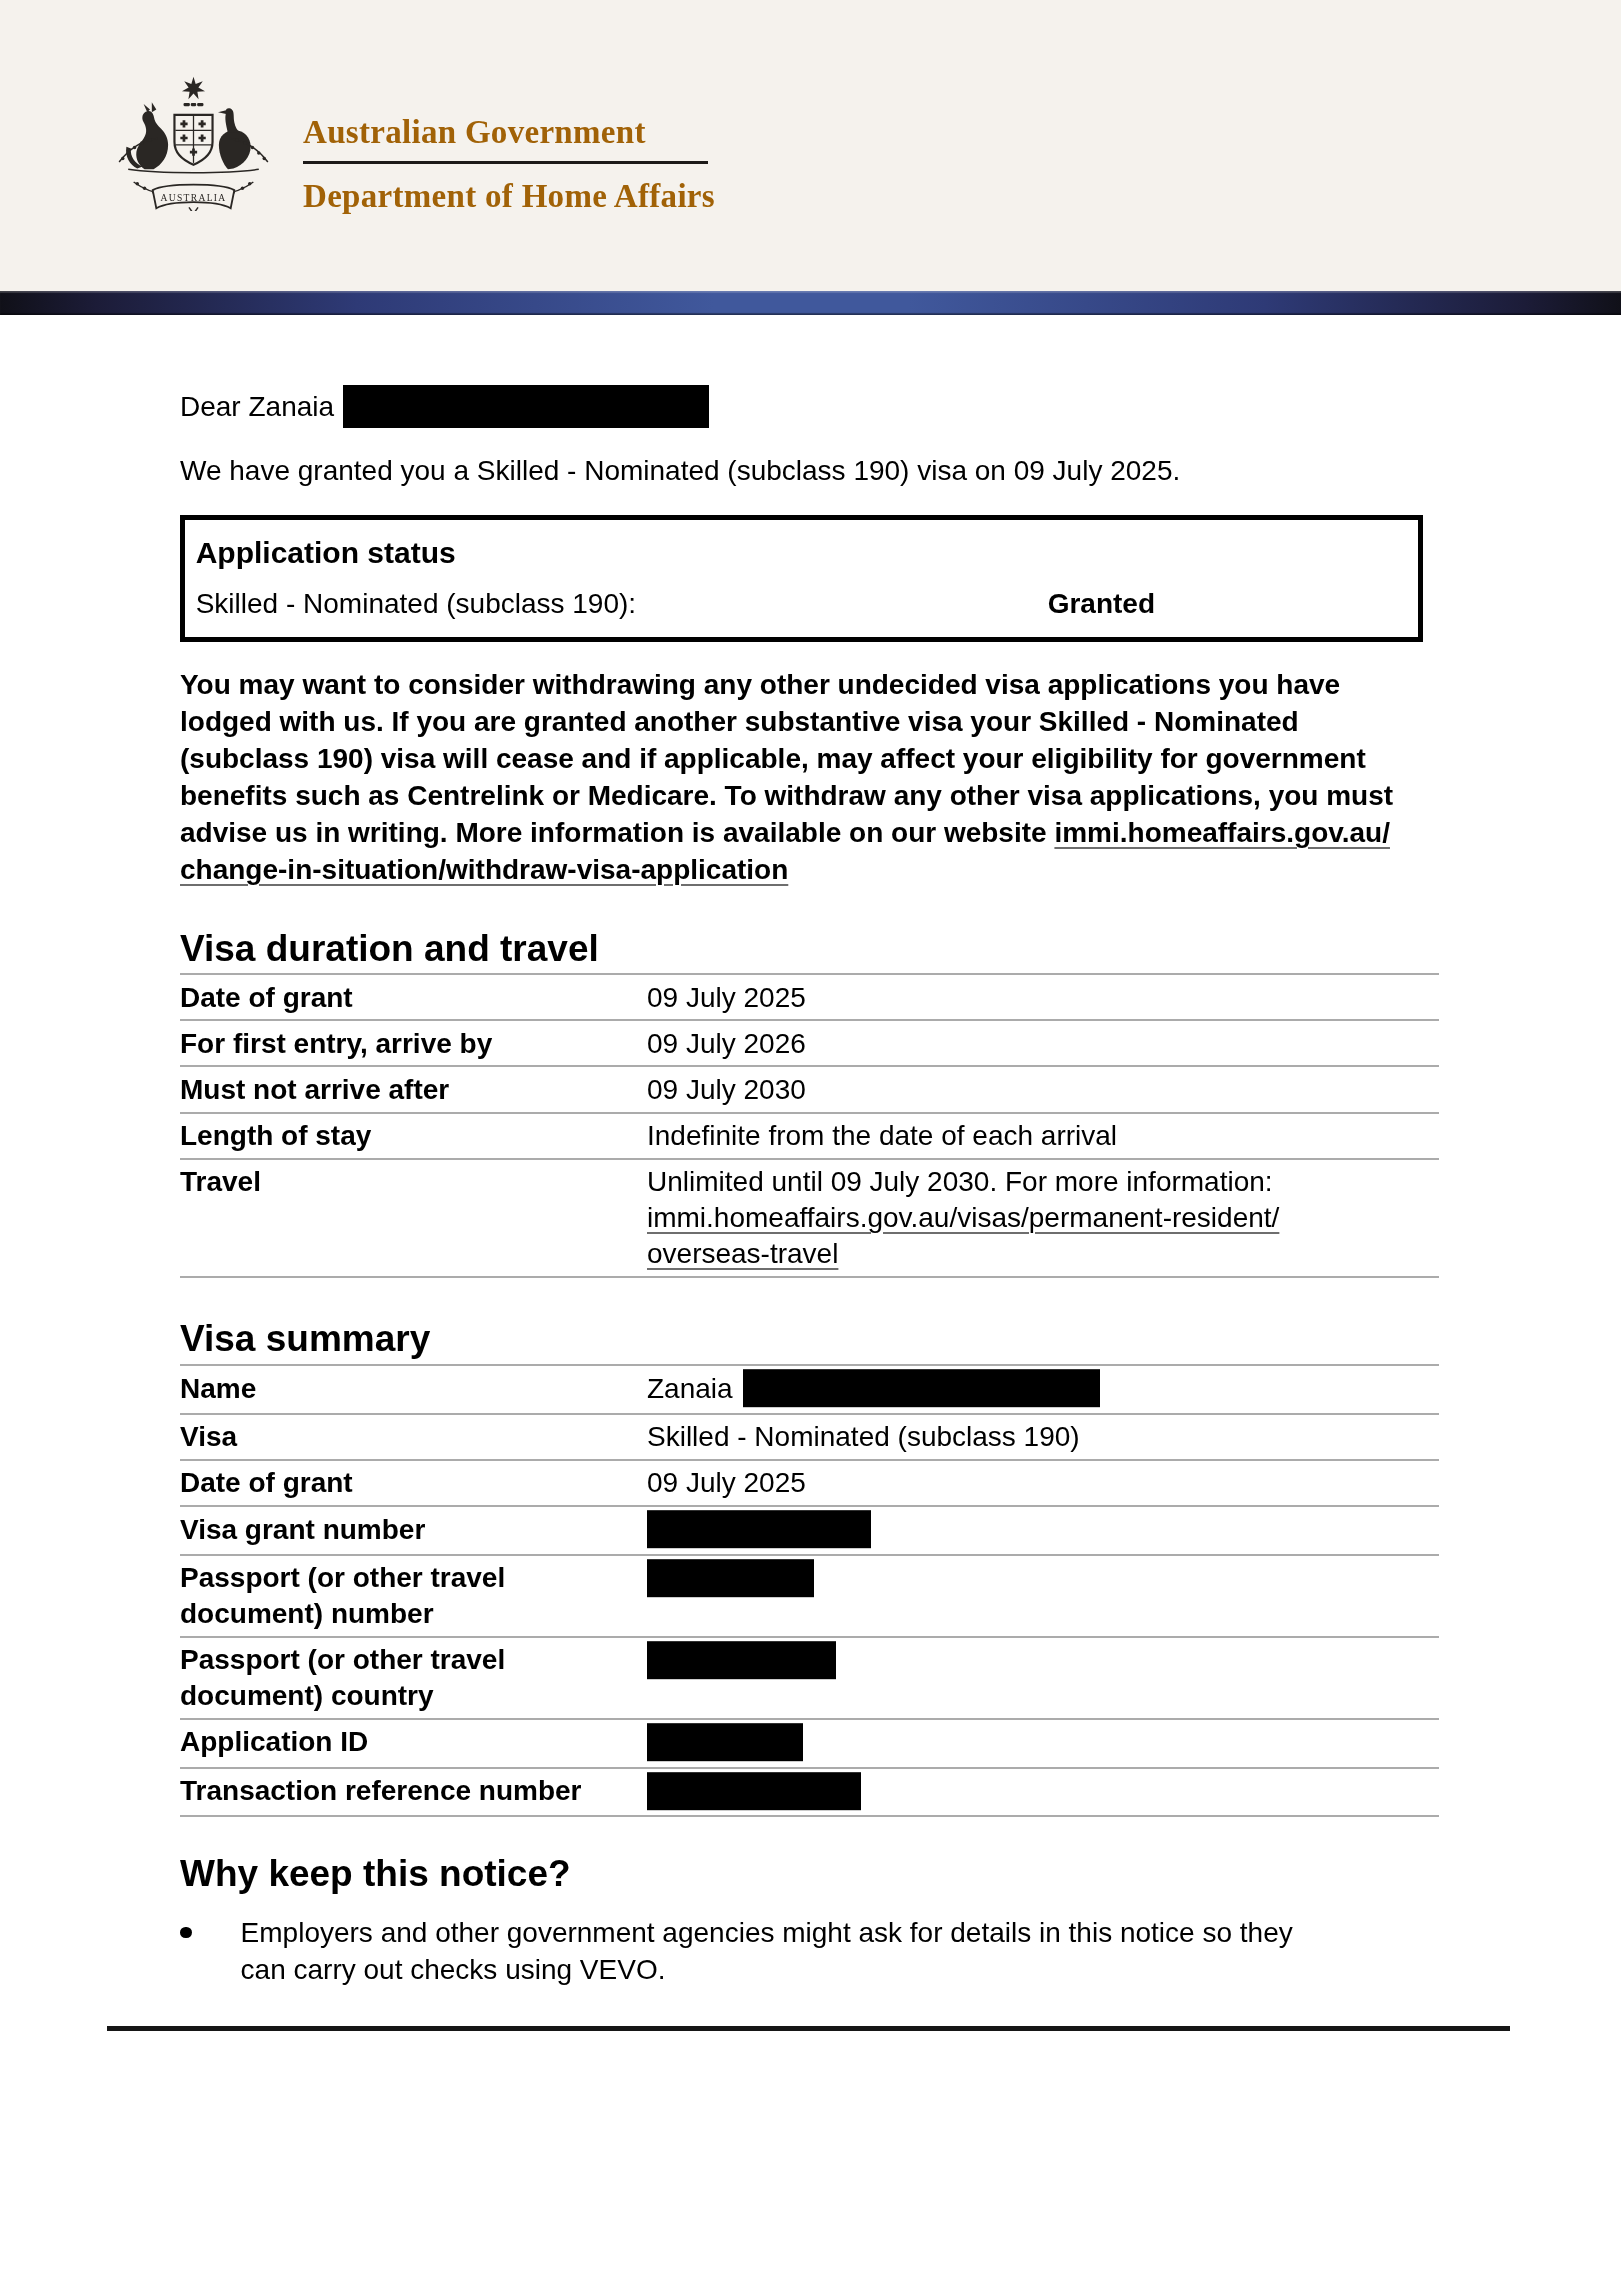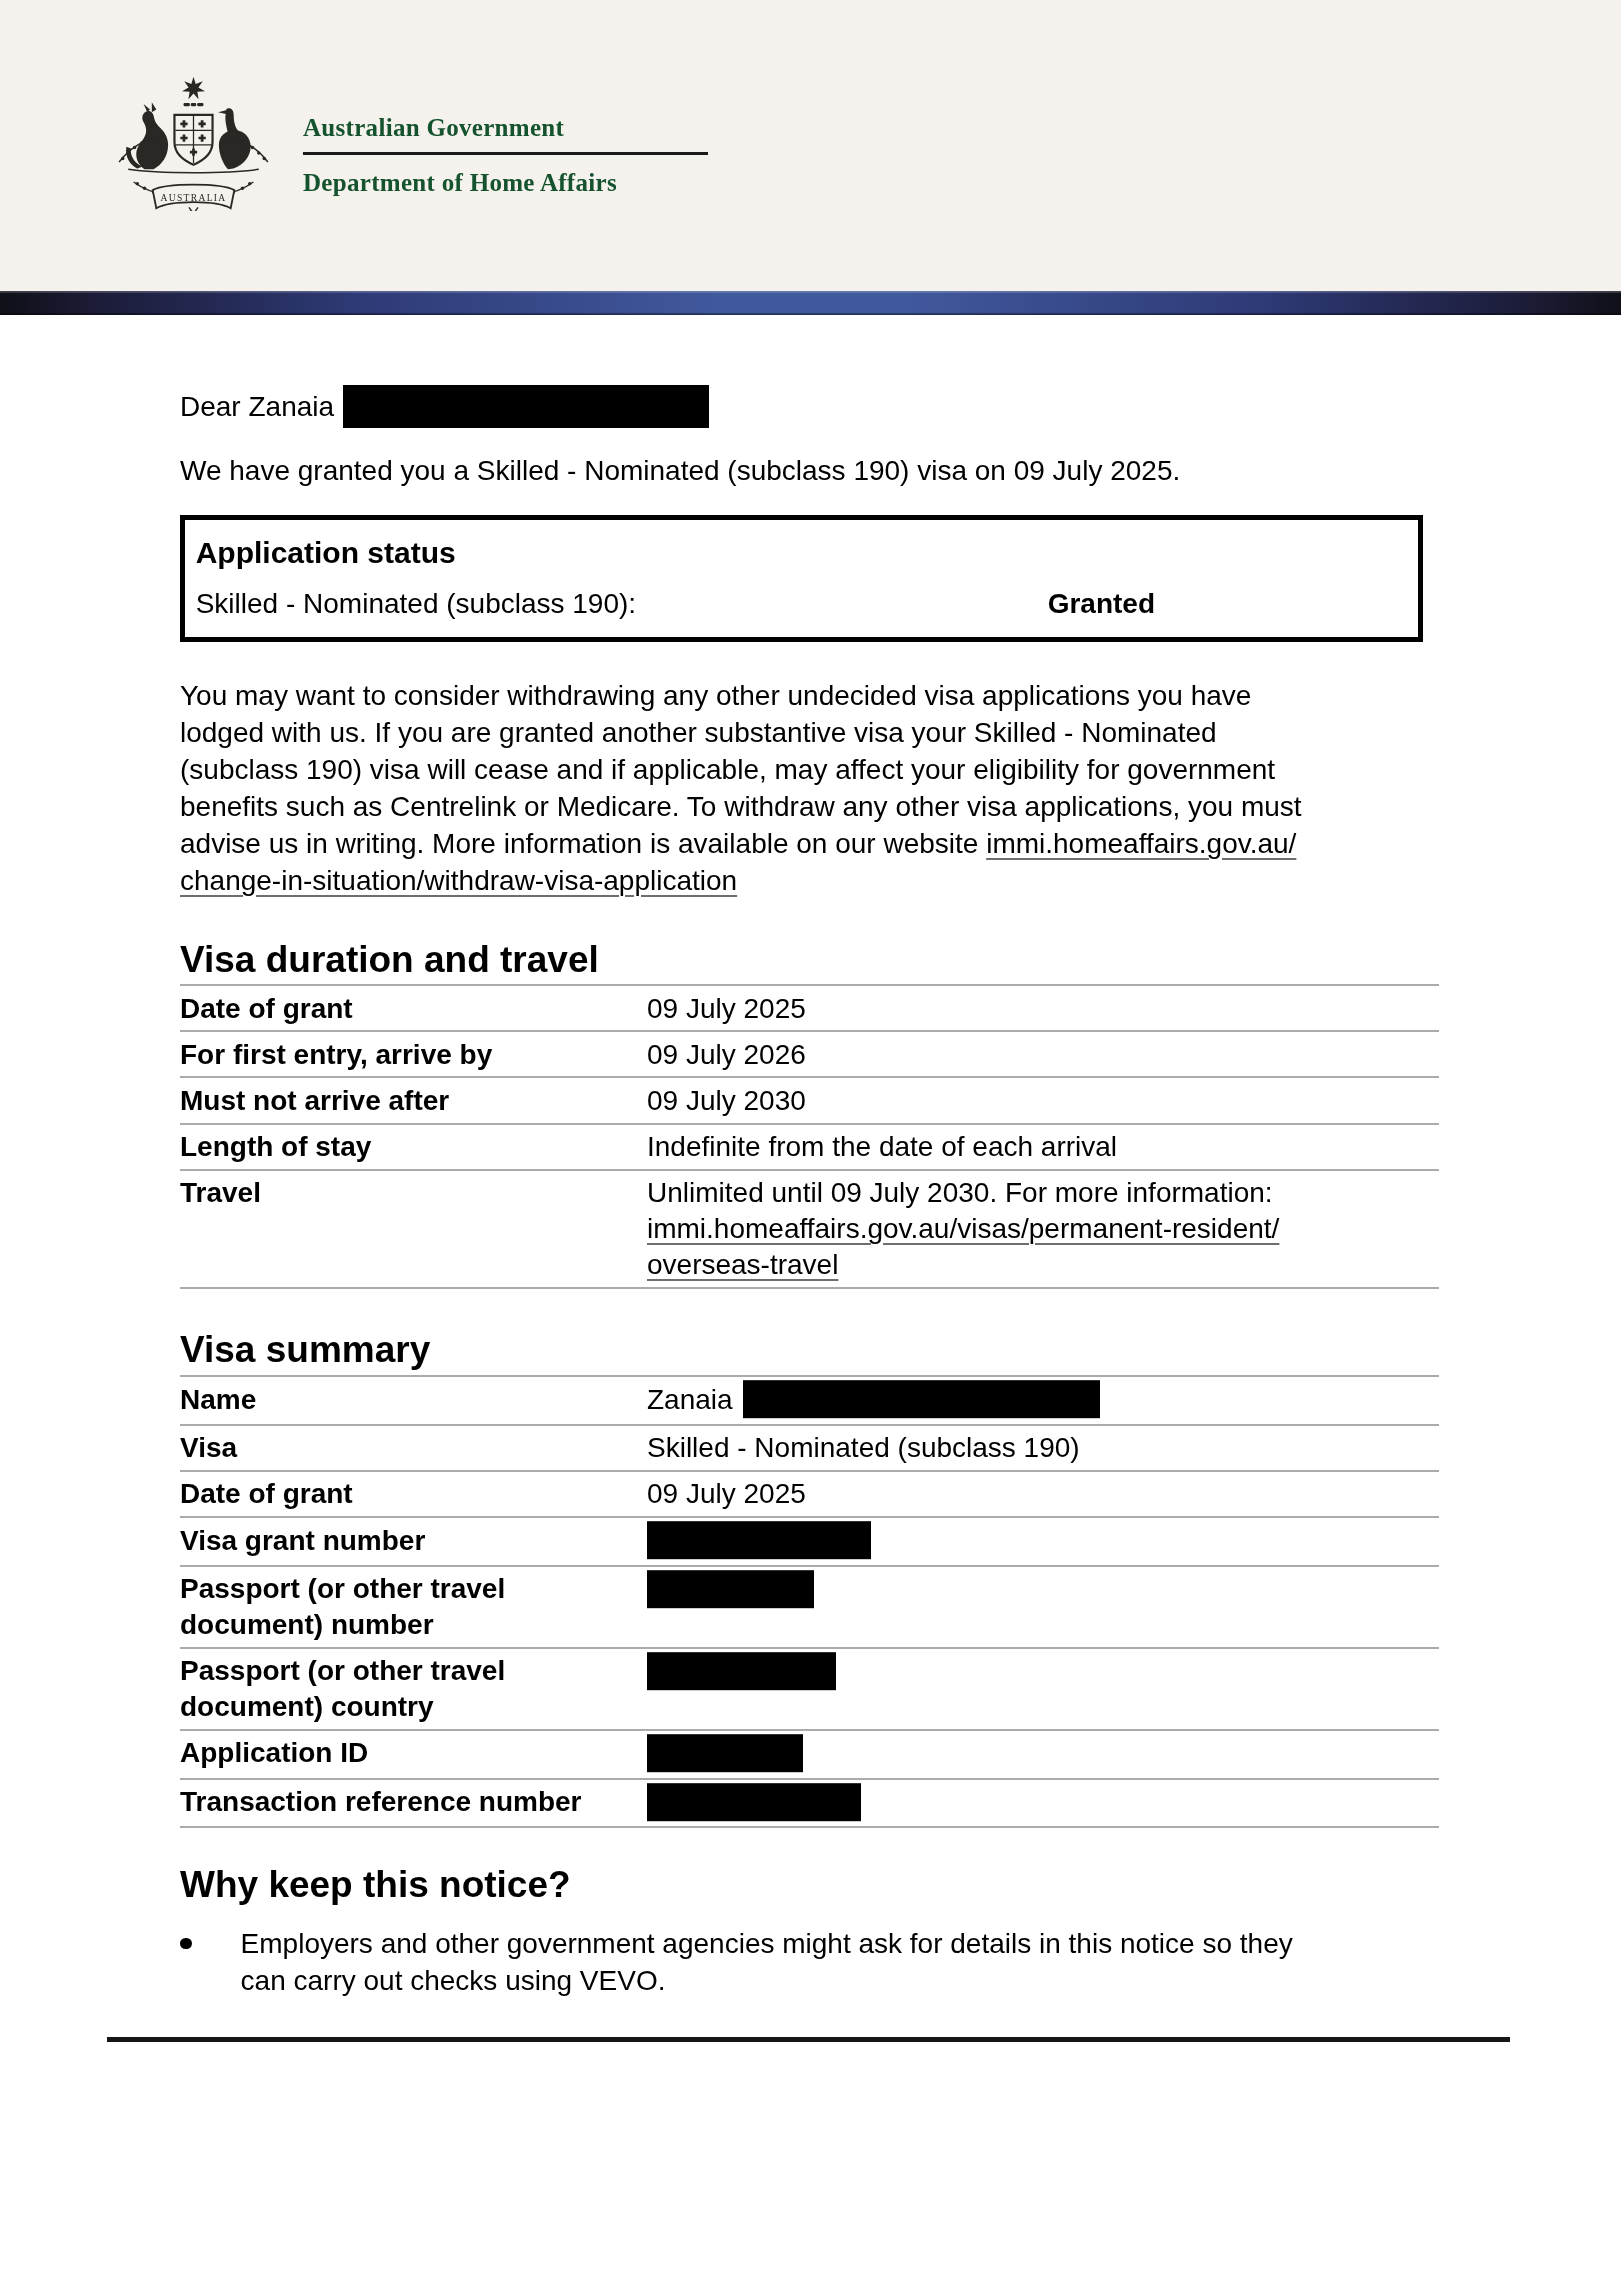--- a/index.html
+++ b/index.html
@@ -14,42 +14,42 @@
   html,body{background:#e8e8e8;}
   .page{
     position:relative;width:1622px;height:2293px;background:#fff;
     font-family:"Liberation Sans", sans-serif;color:var(--ink);
     overflow:hidden;margin:0 auto;
   }
   
   .header{position:absolute;left:0;top:0;width:100%;height:291px;background:var(--header-bg);}
   .crest{position:absolute;left:101px;top:75px;width:185px;height:136px;}
   .org{position:absolute;left:303px;top:113px;}
-  .org-line{font-family:"Liberation Serif", serif;font-weight:bold;font-size:25px;line-height:1.16;color:#14532d;letter-spacing:0.3px;}
+  .org-line{font-family:"Liberation Serif", serif;font-weight:bold;font-size:33px;line-height:1.16;color:#a16207;letter-spacing:0.3px;}
   .org-divider{width:405px;height:2.7px;background:#1d1b19;margin-top:9.9px;}
   .org-line2{margin-top:13.4px;}
   .band{
     position:absolute;left:0;top:291px;width:100%;height:24px;
     background:linear-gradient(90deg,var(--band-dark) 0%,#1c1c38 6%,var(--band-mid) 22%,var(--band-blue) 44%,var(--band-blue) 56%,var(--band-mid) 78%,#1c1c38 94%,var(--band-dark) 100%);
     box-shadow:inset 0 1.8px 0.9px rgba(255,255,255,.22), inset 0 -1.8px 0.9px rgba(0,0,0,.45);
   }
   
   .content{position:absolute;left:180px;top:315px;width:1259px;font-size:28px;line-height:38px;}
   .salutation{margin-top:70px;display:flex;align-items:center;height:43px;}
   .redact{display:inline-block;height:38px;background:#000;vertical-align:middle;transform:translateY(-1.8px);}
   .redact-lg{display:inline-block;height:43px;background:#000;margin-left:9px;}
   .intro{margin-top:24px;}
   
   .status-box{margin-top:25px;width:1243px;border:5.4px solid #000;padding:12.5px 9px 14.3px 10.7px;}
   .status-title{font-size:30px;font-weight:bold;line-height:39px;margin-bottom:13px;}
   .status-row{display:flex;line-height:38px;}
   .status-visa{flex:0 0 852px;}
   .status-value{font-weight:bold;}
   
-  .para{margin-top:35px;white-space:pre-line;line-height:37px;}
+  .para{margin-top:24px;white-space:pre-line;line-height:37px;font-weight:bold;}
   .doclink{color:#000;text-decoration:underline;text-decoration-color:#6e6e6e;text-decoration-thickness:1.8px;text-underline-offset:4.5px;cursor:pointer;}
   
   .section-heading{font-size:37px;font-weight:bold;line-height:40px;margin-top:41px;}
   .section-heading.first{margin-top:41px;}
   .section-heading.why{margin-top:37px;}
   
   .dtable{margin-top:4.5px;border-top:2.7px solid var(--rule-gray);width:1259px;}
   .dtable.summary{margin-top:5.4px;}
   .t-row{display:flex;border-bottom:2.7px solid var(--rule-gray);padding:4.5px 0 3.6px 0;line-height:36px;}
   .t-label{flex:0 0 467px;font-weight:bold;padding-right:27px;}

